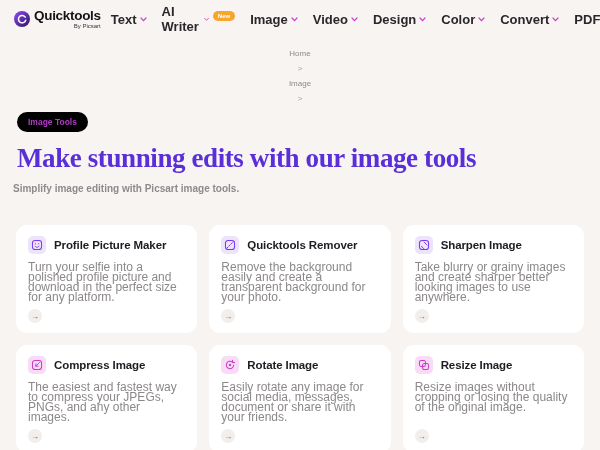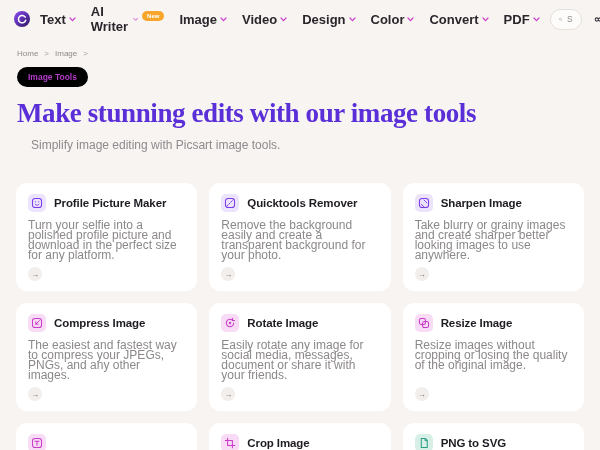--- a/index.html
+++ b/index.html
@@ -47,21 +47,21 @@
     border: none; outline: none; background: transparent;
     width: 100%; font-size: 8.5px; color: #555;
     font-family: "Liberation Sans", sans-serif;
   }
   .search-box input::placeholder { color: #8D8A86; }
   .share-btn { margin-left: 2px; cursor: pointer; display: flex; align-items: center; }
   
   .breadcrumb {
     margin: 11px 17px 0;
     display: flex; align-items: center; gap: 6px;
-    font-size: 8px; color: #8F8B87;
+    font-size: 8px; color: #8F8B87; flex-direction: column;
   }
   .crumb { cursor: pointer; }
   .crumb-sep { color: #A5A19D; font-size: 8px; }
   .chip {
     display: inline-block;
     margin: 9px 17px 0;
     background: #000000;
     color: #B23BC8;
     font-size: 8.5px;
     font-weight: 700;
@@ -71,23 +71,24 @@
   .hero-title {
     margin: 10px 17px 0;
     font-size: 27px;
     line-height: 33px;
     font-weight: 600;
     letter-spacing: -0.4px;
     color: #5A2FD8;
     font-family: Liberation Serif, serif;
   }
   .hero-subtitle {
-    margin: 8px 31px 0;
-    font-size: 12px;
+    margin: 8px 13px 0;
+    font-size: 10px;
     color: #8D8A8D;
+    font-weight: bold;
   }
   
   .grid {
     margin: 31px 16px 0;
     display: grid;
     grid-template-columns: repeat(3, 1fr);
     gap: 12px;
   }
   .card {
     background: #FFFFFF;
@@ -135,20 +136,24 @@
     <svg width="16" height="16" viewBox="0 0 16 16">
       <defs>
         <linearGradient id="lg" x1="0" y1="0" x2="1" y2="1">
           <stop offset="0" stop-color="#8E4CF7"></stop>
             <stop offset="1" stop-color="#2B1460"></stop>
         </linearGradient>
       </defs>
       <circle cx="8" cy="8" r="8" fill="url(#lg)"></circle>
       <path d="M11.3 6.2a3.7 3.7 0 1 0 .4 3" stroke="#fff" stroke-width="1.5" fill="none" stroke-linecap="round"></path>
     </svg>
+    <span class="logo-text-wrap">
+      <span class="logo-name">Quicktools</span>
+      <span class="logo-byline">By Picsart</span>
+    </span>
   </div>
 
   <nav class="nav" id="nav">
   <div class="nav-item">
     <span class="nav-label">Text</span>
     <svg class="chev" width="7" height="5" viewBox="0 0 7 5">
       <polyline points="1,1 3.5,3.6 6,1" fill="none" stroke="#CC3FC9" stroke-width="1.2" stroke-linecap="round"></polyline>
     </svg>
 
   </div>

